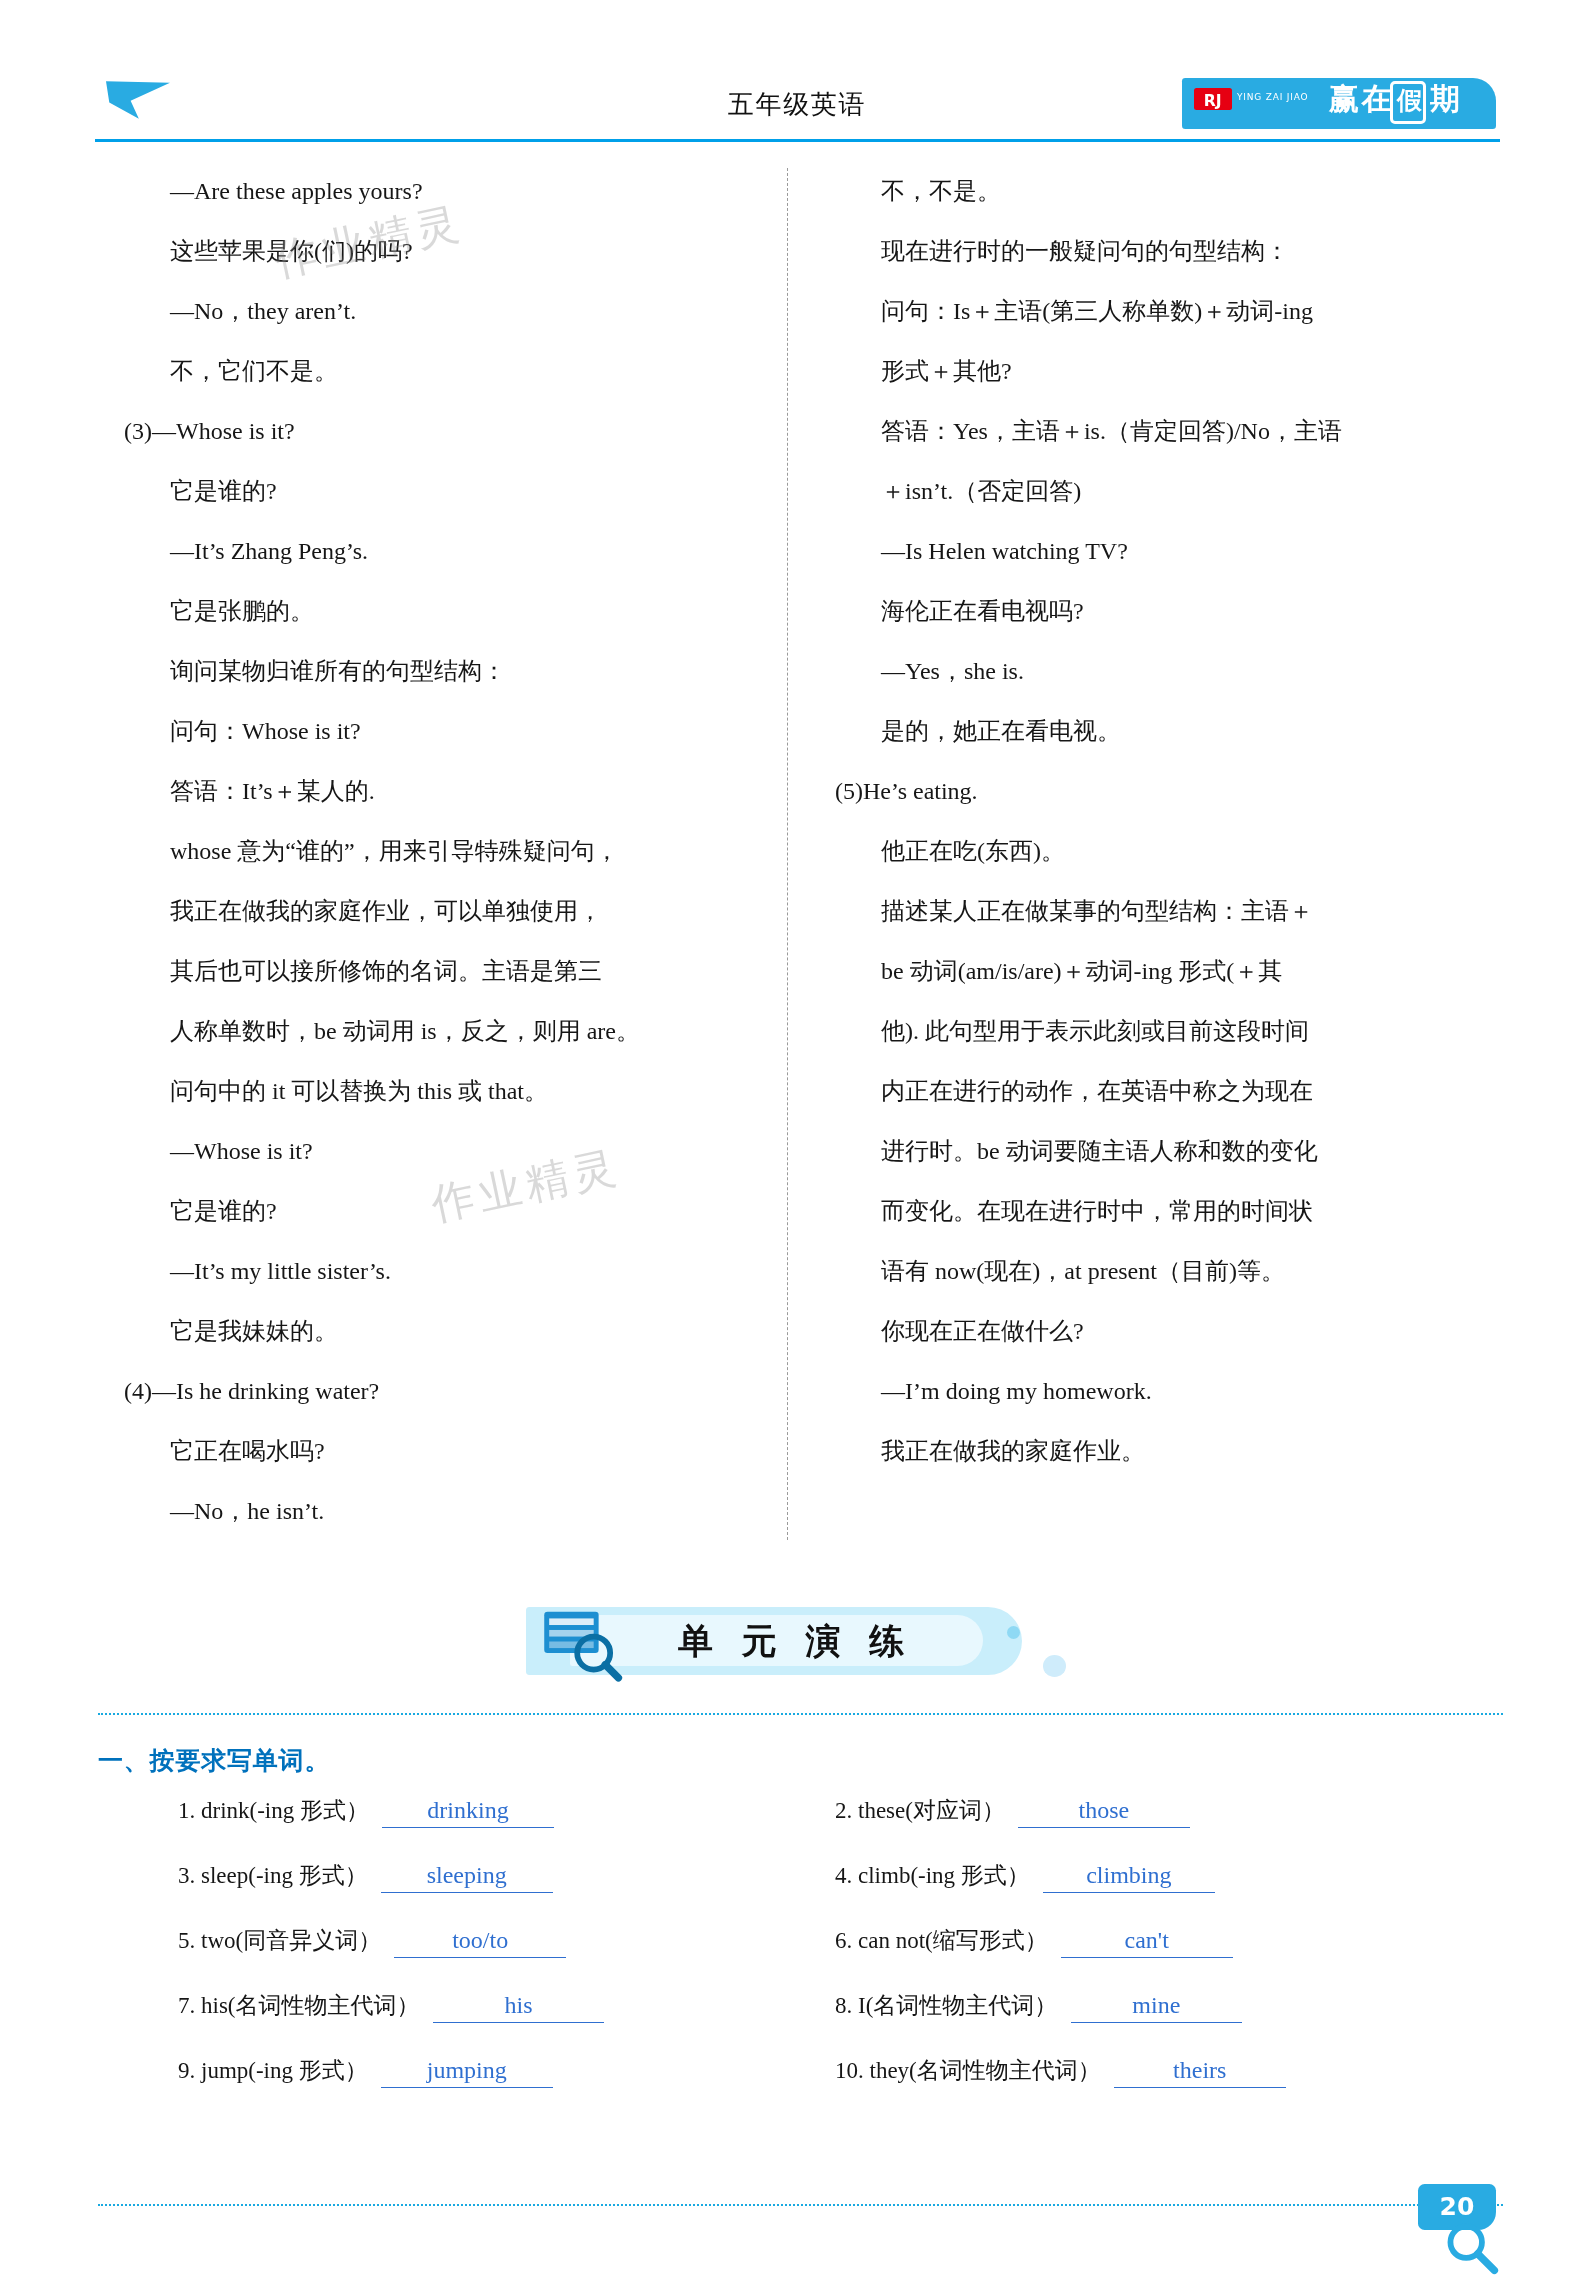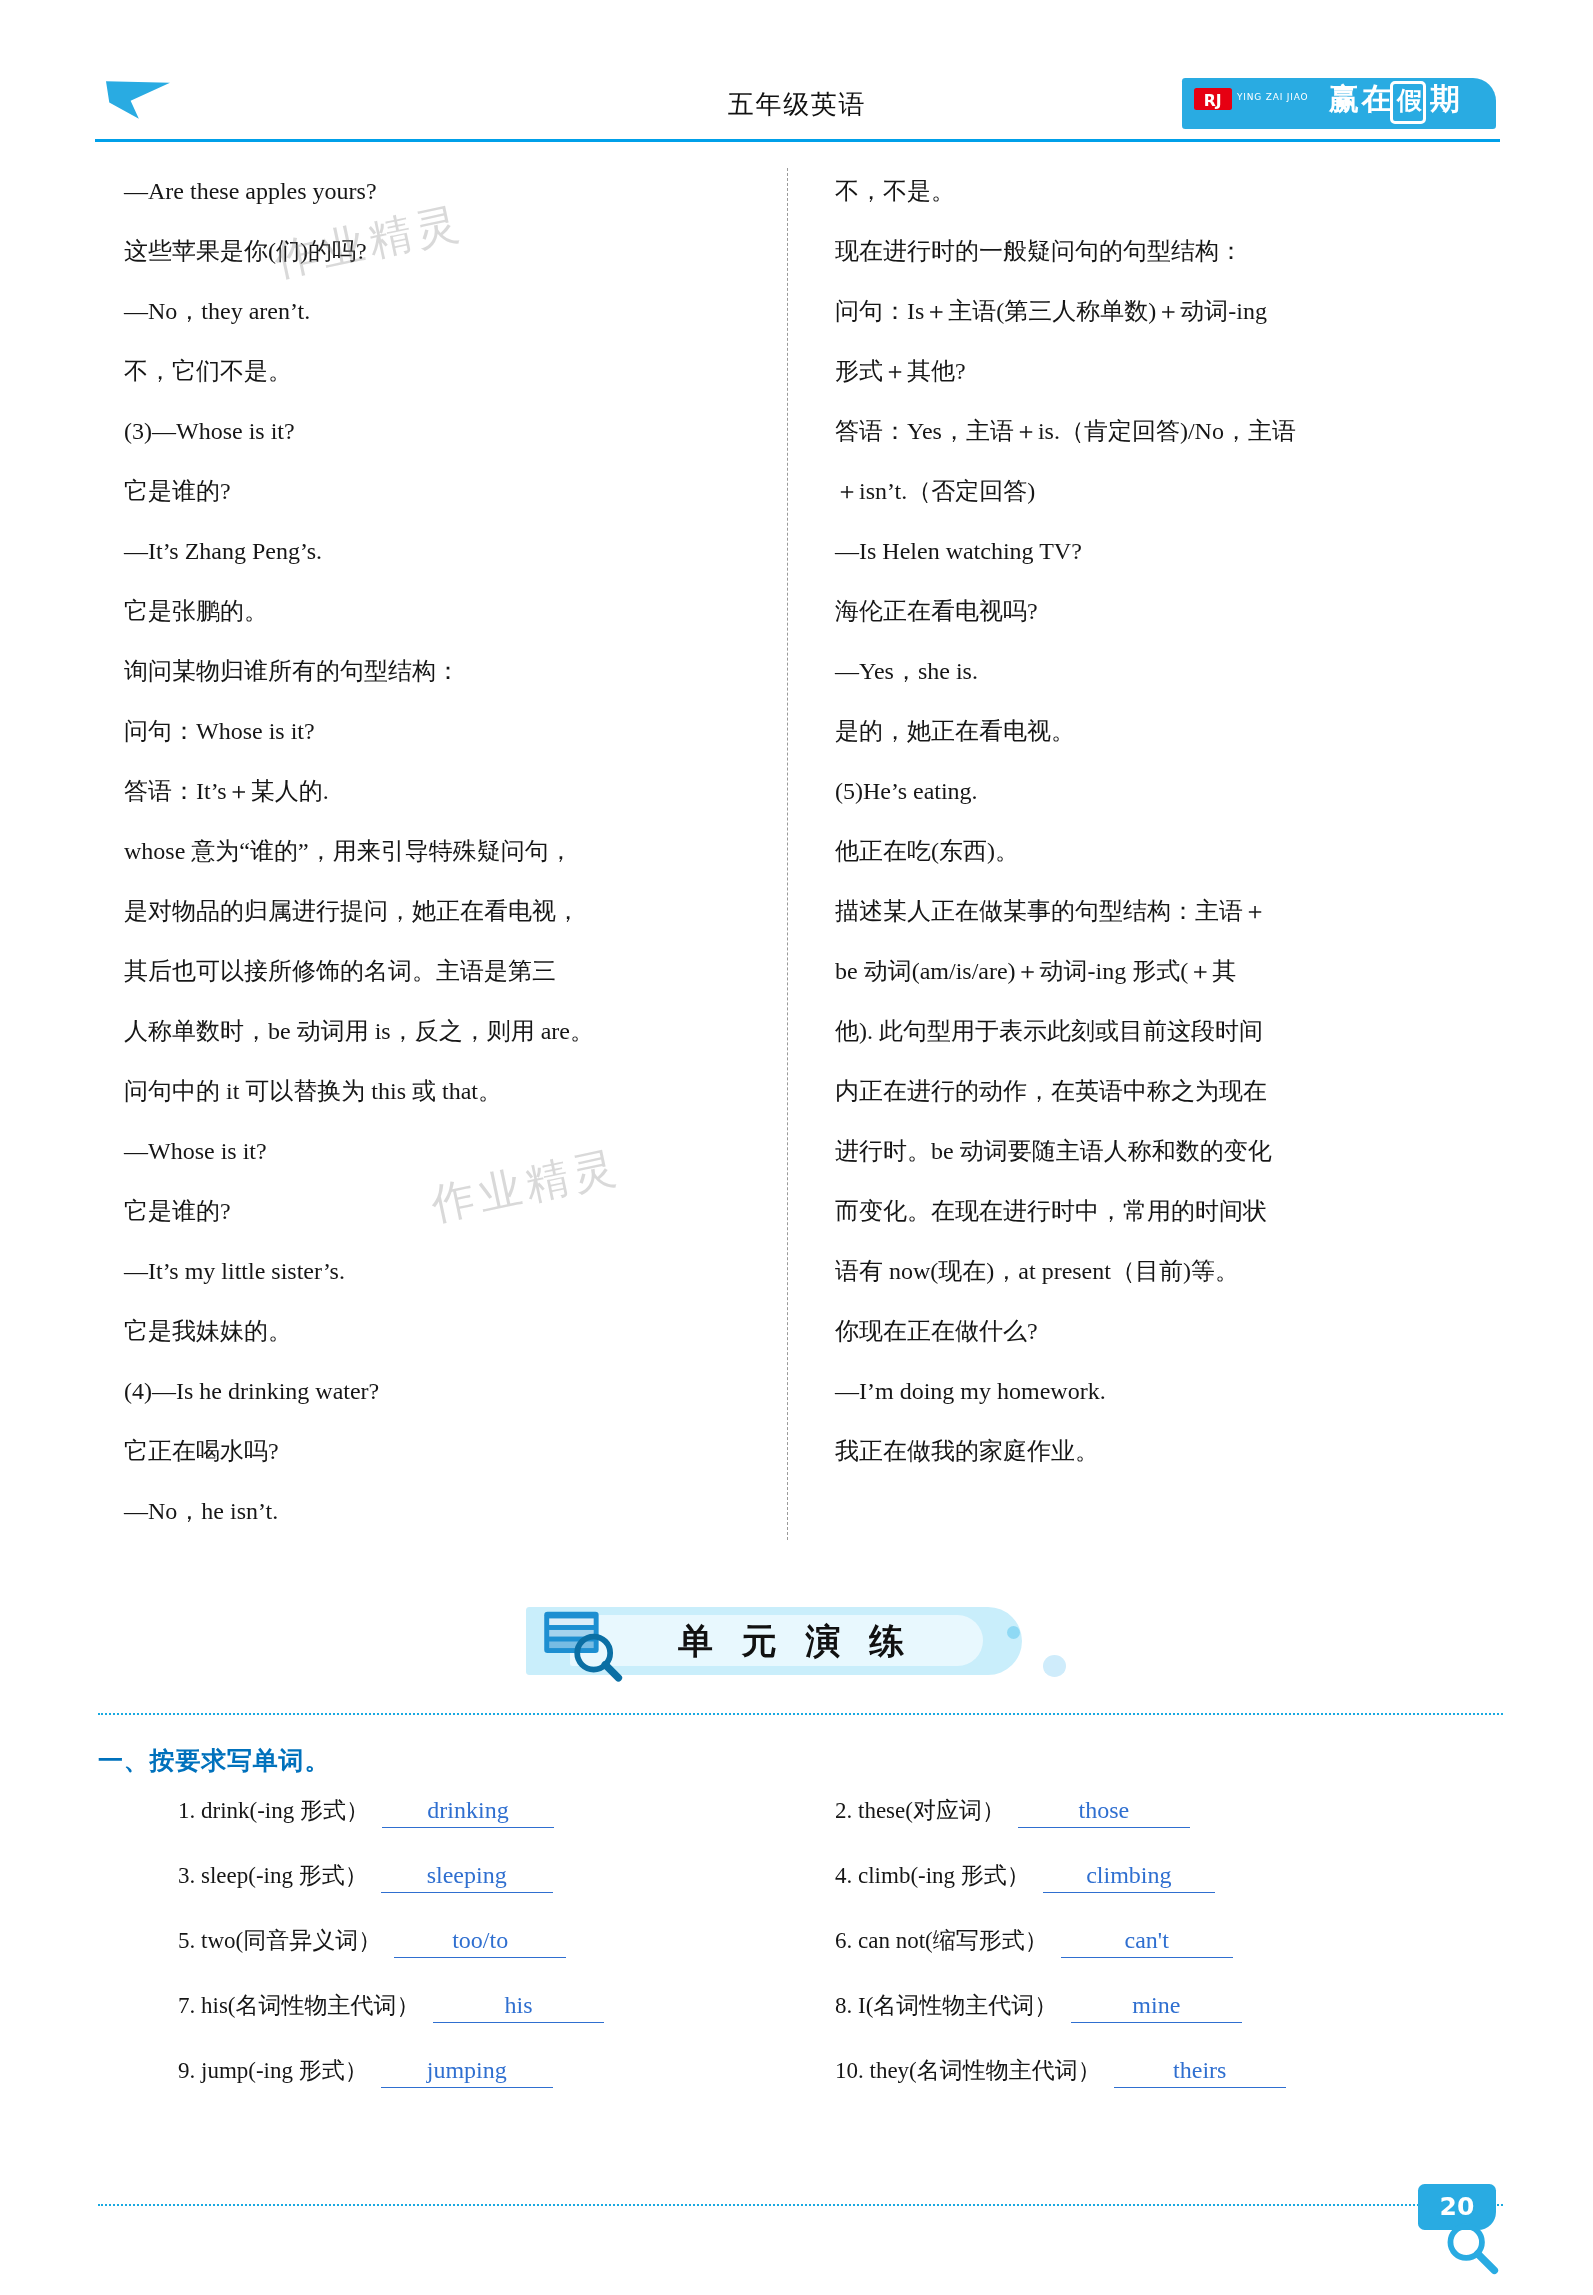--- a/index.html
+++ b/index.html
@@ -143,21 +143,21 @@
     position: absolute;
     left: 787px;
     top: 6.6px;
     width: 0;
     height: 1372px;
     border-left: 1.7px dashed #9a9a9a;
   }
 
   .ln { white-space: pre-wrap; }
   .ind0 { margin-left: 0; }
-  .ind1 { }
+  .ind1 { margin-left: 46px; }
 
   
   .section {
     position: absolute;
     left: 0;
     top: 1595px;
     width: 1594px;
     height: 107px;
   }
   .section .ribbon {
@@ -346,21 +346,21 @@
         <div class="ln ind1">—No，they aren’t.</div>
         <div class="ln ind1">不，它们不是。</div>
         <div class="ln ind0">(3)—Whose is it?</div>
         <div class="ln ind1">它是谁的?</div>
         <div class="ln ind1">—It’s Zhang Peng’s.</div>
         <div class="ln ind1">它是张鹏的。</div>
         <div class="ln ind1">询问某物归谁所有的句型结构：</div>
         <div class="ln ind1">问句：Whose is it?</div>
         <div class="ln ind1">答语：It’s＋某人的.</div>
         <div class="ln ind1">whose 意为“谁的”，用来引导特殊疑问句，</div>
-        <div class="ln ind1">是对物品的归属进行提问，她正在看电视，</div>
+        <div class="ln ind1">我正在做我的家庭作业，可以单独使用，</div>
         <div class="ln ind1">其后也可以接所修饰的名词。主语是第三</div>
         <div class="ln ind1">人称单数时，be 动词用 is，反之，则用 are。</div>
         <div class="ln ind1">问句中的 it 可以替换为 this 或 that。</div>
         <div class="ln ind1">—Whose is it?</div>
         <div class="ln ind1">它是谁的?</div>
         <div class="ln ind1">—It’s my little sister’s.</div>
         <div class="ln ind1">它是我妹妹的。</div>
         <div class="ln ind0">(4)—Is he drinking water?</div>
         <div class="ln ind1">它正在喝水吗?</div>
         <div class="ln ind1">—No，he isn’t.</div>

